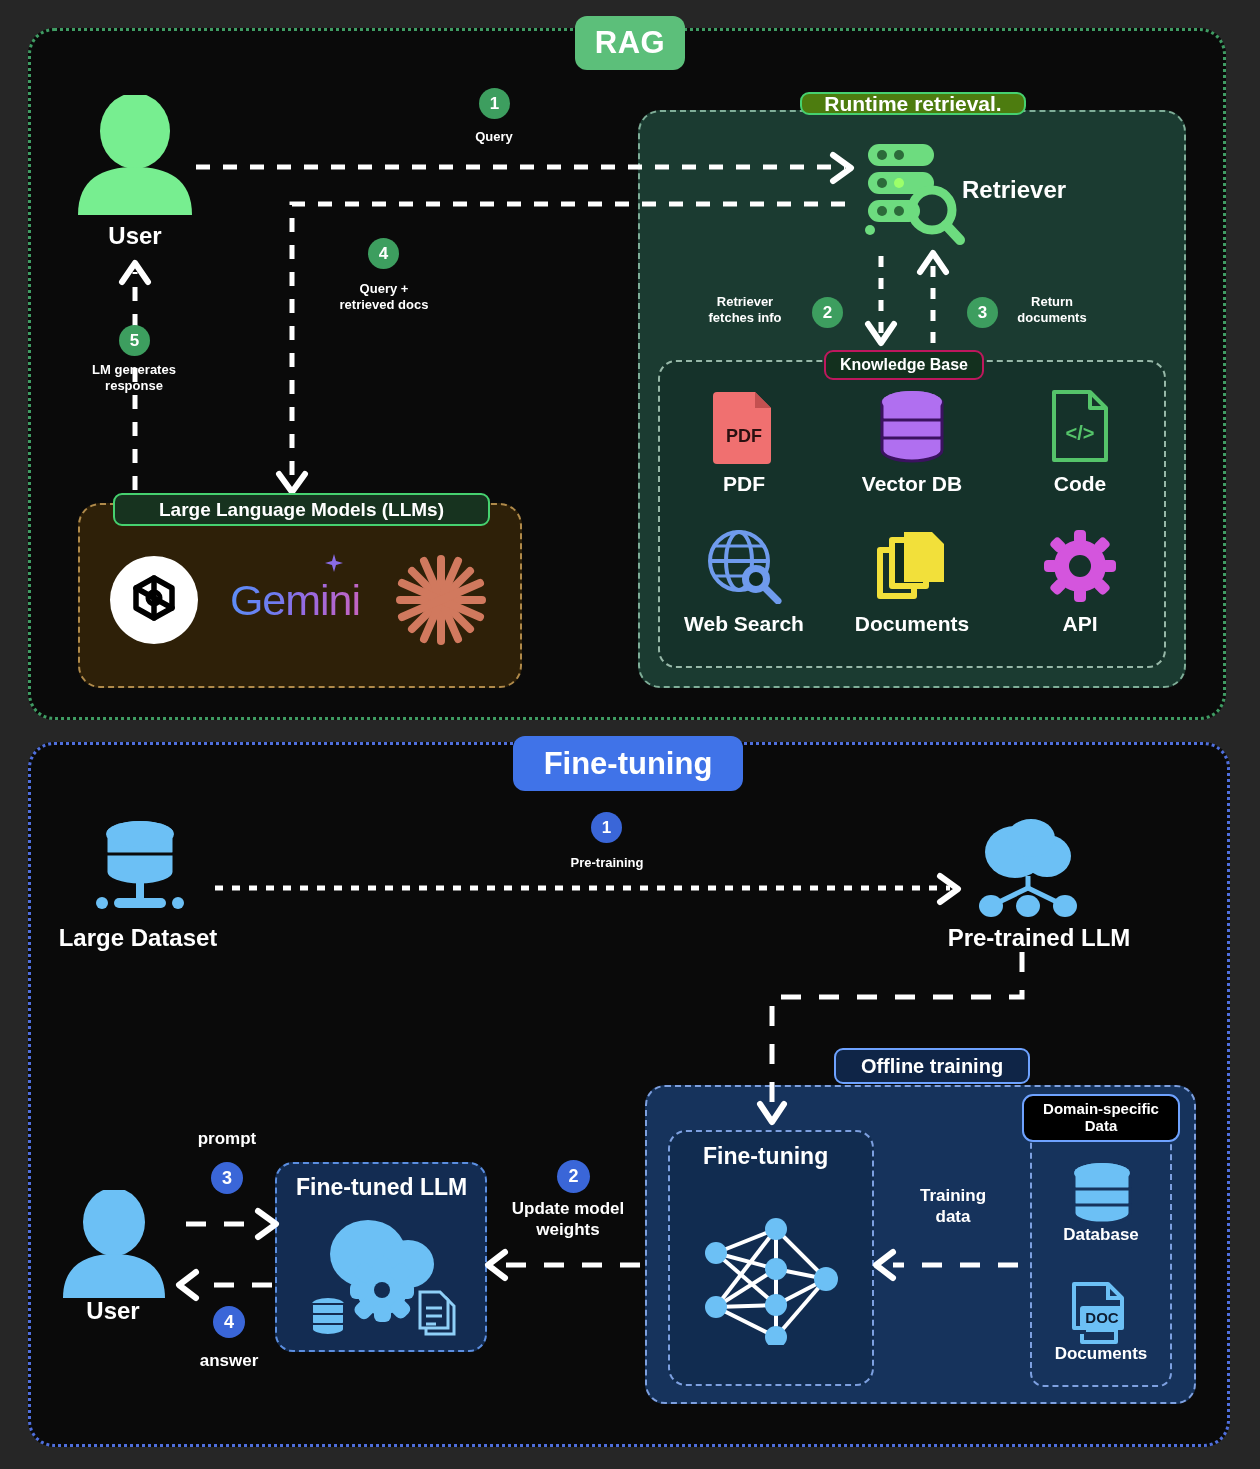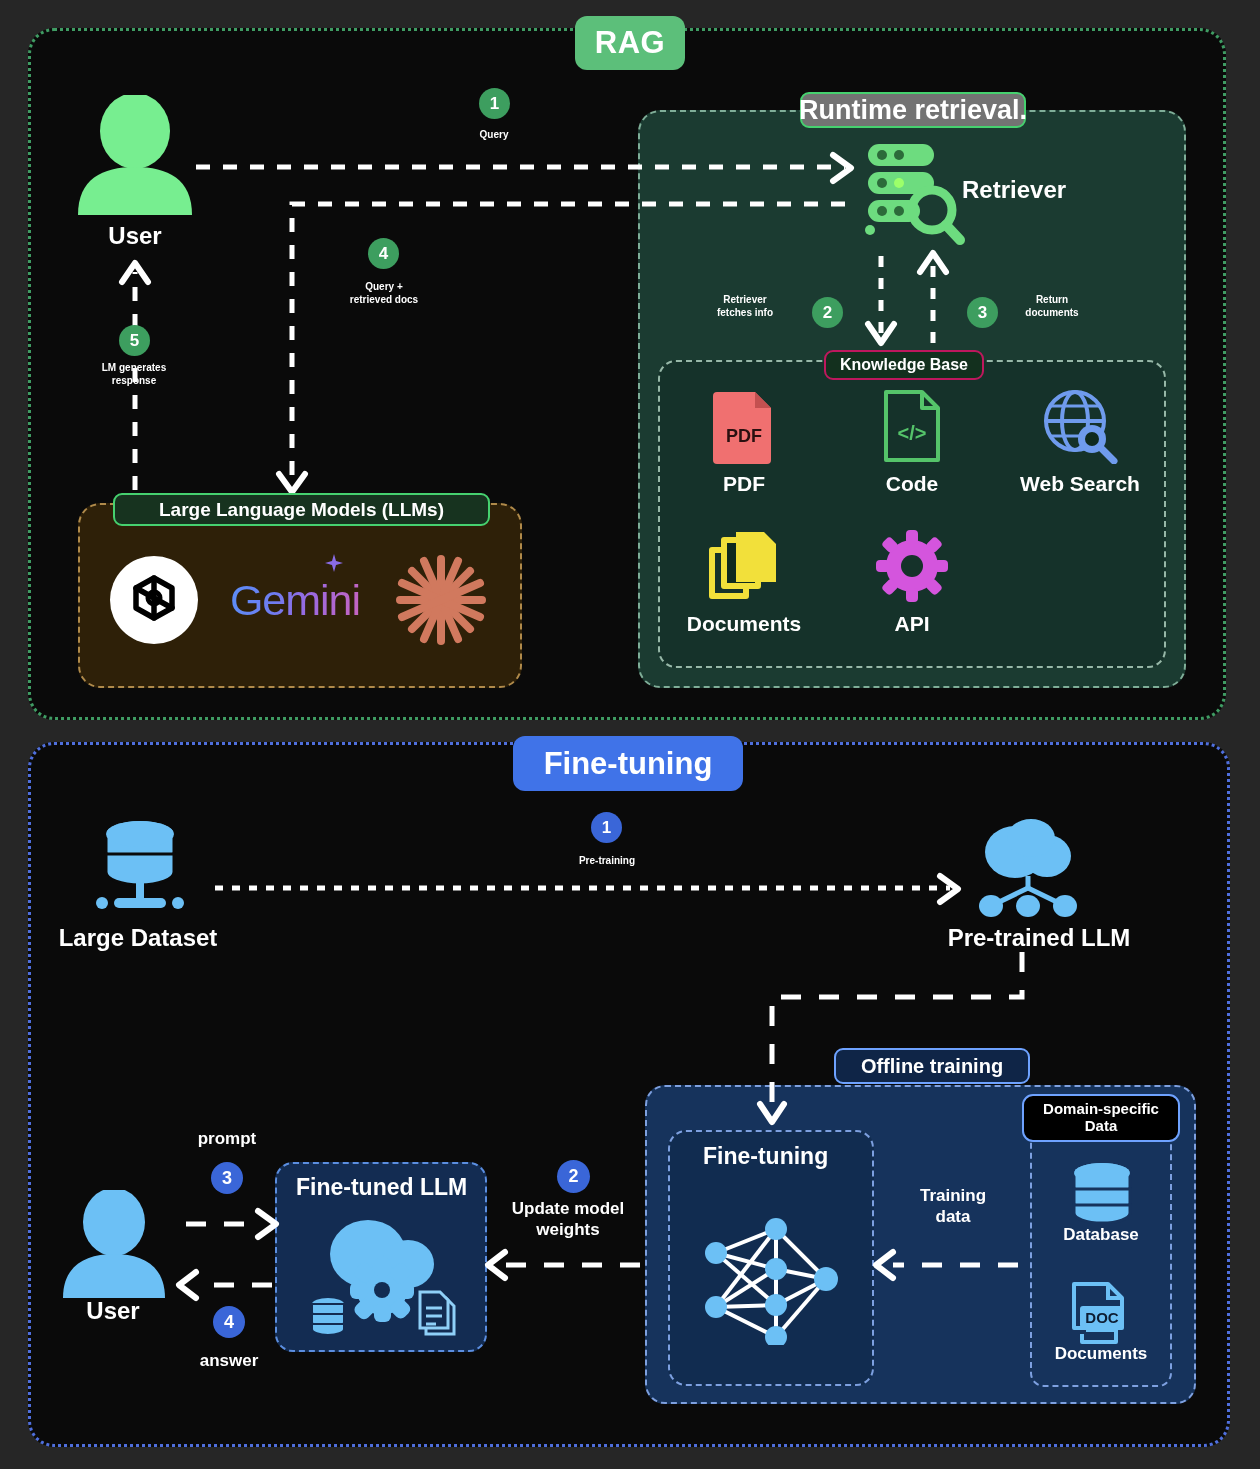--- a/index.html
+++ b/index.html
@@ -103,22 +103,22 @@
   .label-chip {
     position:absolute;
     display:flex; align-items:center; justify-content:center;
     text-align:center;
     color:#ffffff; font-weight:700;
     background:#0d2a1e;
     border-radius:9px;
     z-index:25; white-space:nowrap;
   }
   .lc-runtime {
-    left:800px; top:92px; width:226px; height:36px;
-    font-size:27px; border:2px solid #46d16f; background:#737373;
+    left:800px; top:92px; width:226px; height:23px;
+    font-size:21px; border:2px solid #46d16f; background:#4d7c0f;
   }
   .lc-kb {
     left:824px; top:350px; width:160px; height:30px;
     font-size:16px; border:2px solid #be185d; background:#13301e;
   }
   .lc-llm {
     left:113px; top:493px; width:377px; height:33px;
     font-size:19px; border:2px solid #46d16f; background:#17331f;
   }
   .lc-offline {
@@ -128,21 +128,21 @@
   .lc-domain {
     left:1022px; top:1094px; width:158px; height:48px;
     font-size:15px; line-height:1.12; border:2px solid #6ea2ff;
     background:#000000; flex-direction:column; border-radius:11px;
   }
 
   
   .txt { position:absolute; color:#ffffff; white-space:nowrap; }
   .txt.c { text-align:center; transform:translateX(-50%); white-space:normal; }
   .big { font-size:24px; font-weight:700; }
-  .sm  { font-size:10px; font-weight:700; line-height:1.25; }
+  .sm  { font-size:13px; font-weight:700; line-height:1.25; }
 
   
   .badge {
     position:absolute;
     display:flex; align-items:center; justify-content:center;
     border-radius:50%;
     color:#ffffff; font-weight:700;
     z-index:26;
   }
   .badge-g { background:#3d9e5f; }
@@ -214,20 +214,32 @@
       <div class="ic">
         <svg width="62" height="76" viewBox="0 0 62 76">
           <path d="M4 4 h38 l16 16 v52 a4 4 0 0 1 -4 4 h-50 a4 4 0 0 1 -4 -4 v-64 a4 4 0 0 1 4 -4 z" fill="#f07070"></path>
           <path d="M42 4 l16 16 h-16 z" fill="#c45050"></path>
           <text x="31" y="54" font-size="18" font-weight="700" fill="#2a1010" text-anchor="middle" font-family="Liberation Sans, sans-serif">PDF</text>
         </svg>
       </div>
       <div class="cap">PDF</div>
     </div>
 
+    <div class="kb-cell">
+      <div class="ic">
+        <svg width="70" height="76" viewBox="0 0 70 76">
+          <ellipse cx="35" cy="14" rx="30" ry="11" fill="#b06ff0"></ellipse>
+          <path d="M5 14 v16 a30 11 0 0 0 60 0 v-16 z" fill="#b06ff0" stroke="#3b1260" stroke-width="3"></path>
+          <path d="M5 32 v16 a30 11 0 0 0 60 0 v-16 z" fill="#b06ff0" stroke="#3b1260" stroke-width="3"></path>
+          <path d="M5 50 v12 a30 11 0 0 0 60 0 v-12 z" fill="#b06ff0" stroke="#3b1260" stroke-width="3"></path>
+          <ellipse cx="35" cy="14" rx="30" ry="11" fill="#b06ff0"></ellipse>
+        </svg>
+      </div>
+      <div class="cap">Vector DB</div>
+    </div>
 
     <div class="kb-cell">
       <div class="ic">
         <svg width="60" height="76" viewBox="0 0 60 76">
           <path d="M4 4 h36 l16 16 v52 h-52 z" fill="none" stroke="#55c46a" stroke-width="4" stroke-linejoin="round"></path>
           <path d="M40 4 v16 h16" fill="none" stroke="#55c46a" stroke-width="4" stroke-linejoin="round"></path>
           <text x="30" y="52" font-size="20" font-weight="700" fill="#55c46a" text-anchor="middle" font-family="Liberation Sans, sans-serif">&lt;/&gt;</text>
         </svg>
       </div>
       <div class="cap">Code</div>

